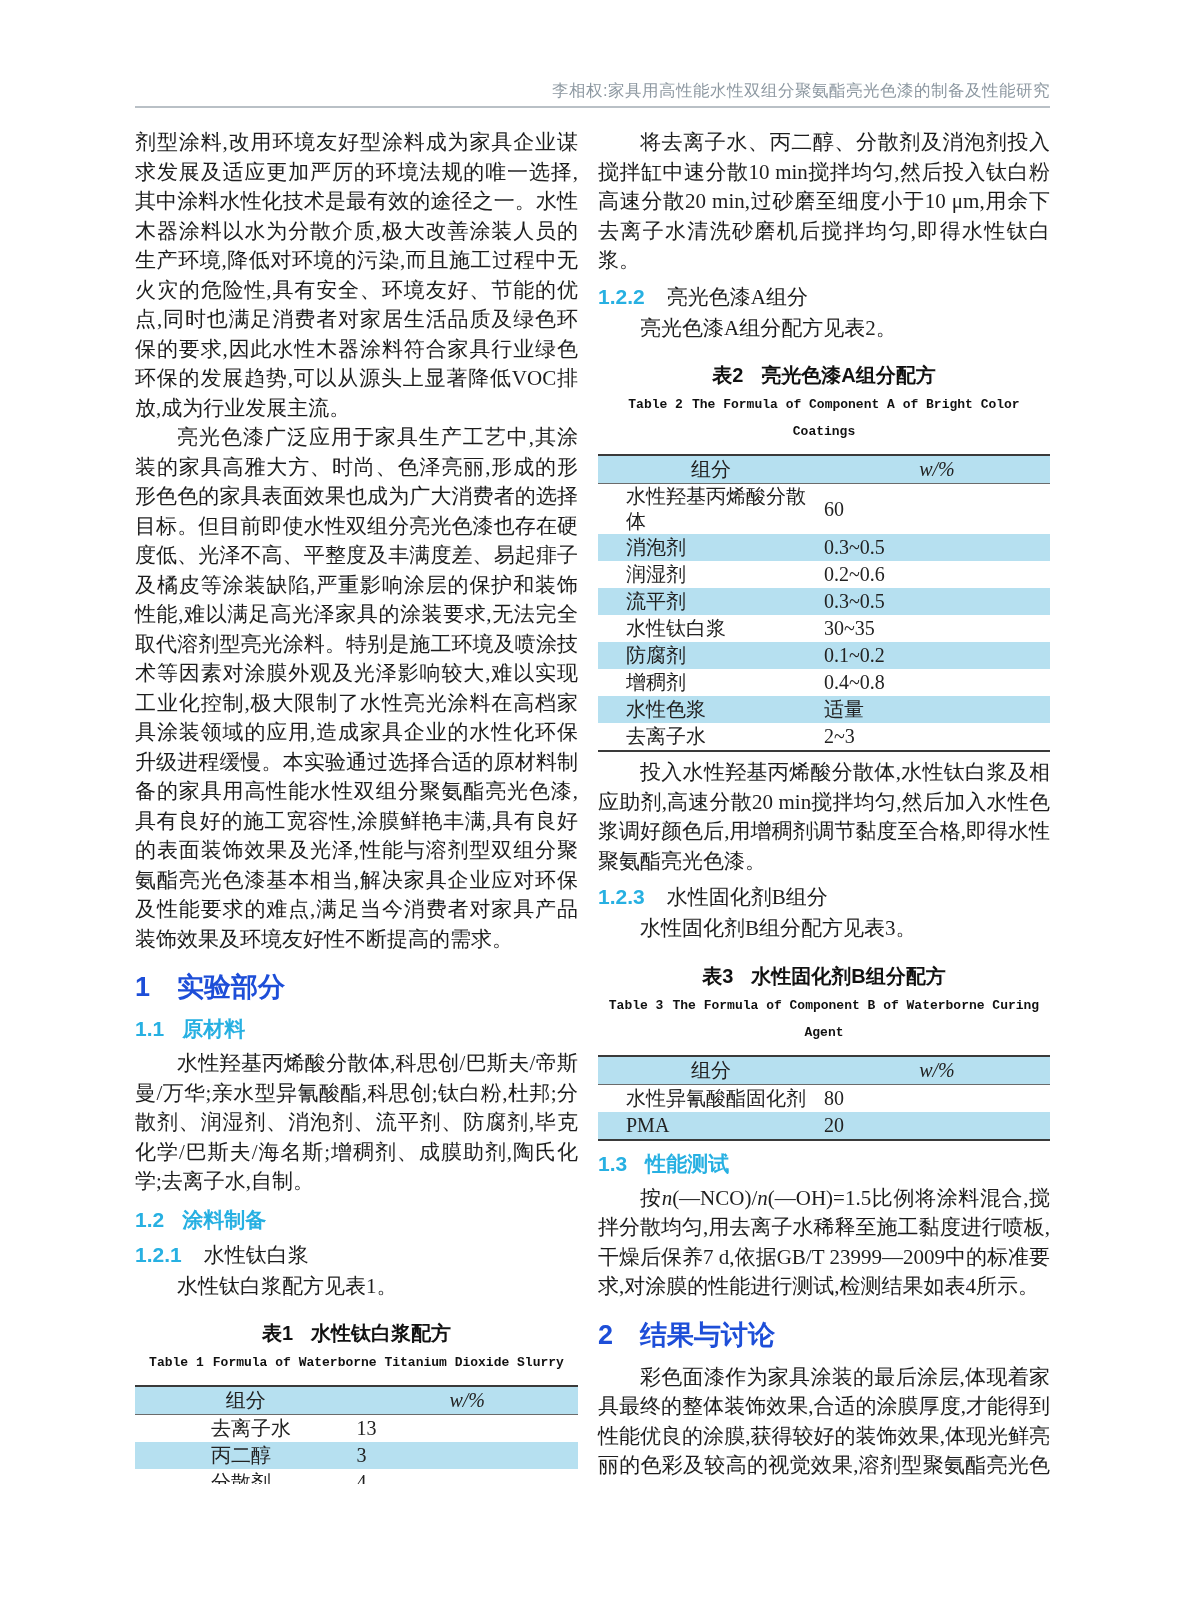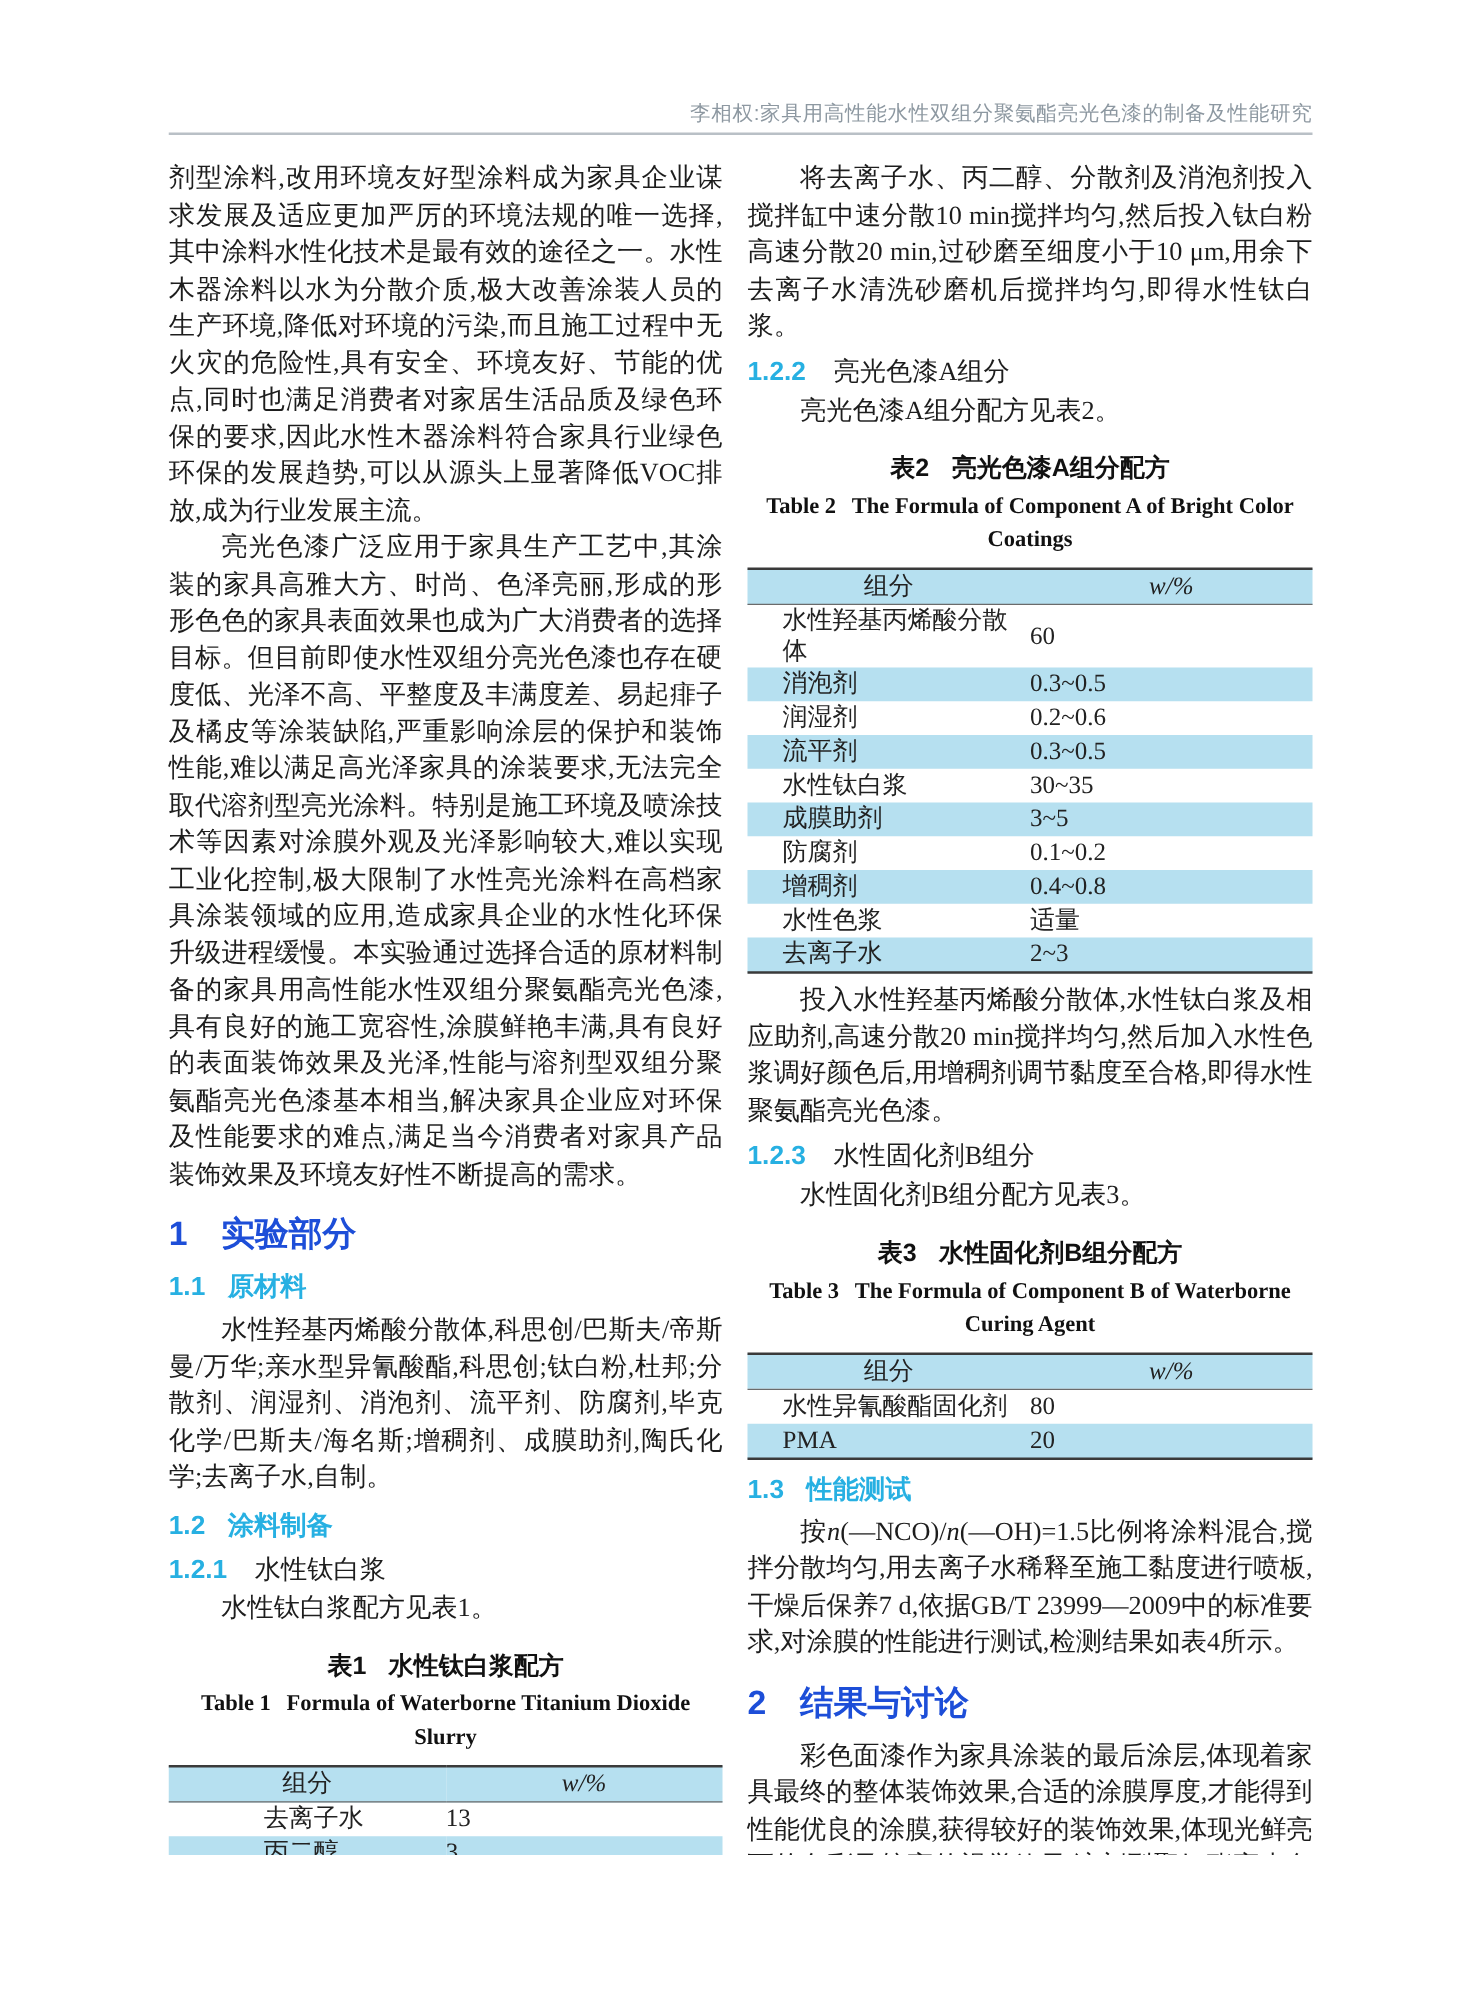--- a/index.html
+++ b/index.html
@@ -58,22 +58,22 @@
   }
   .subsubsec .sec-title{color:#1d1d1d;}
   
   .tbl-caption{margin-top:19px;text-align:center;line-height:27px;}
   .cap-zh{
     font-family:"Liberation Sans", sans-serif;
     font-weight:bold;font-size:20px;color:#111;
   }
   .cap-zh .cap-label{margin-right:0.9em;}
   .cap-en{
-    font-family:Liberation Serif, serif;
-    font-weight:bold;font-size:18px;color:#111;
+    font-family:Liberation Mono, monospace;
+    font-weight:bold;font-size:13px;color:#111;
     margin-top:2px;
   }
   .cap-en .cap-label{margin-right:0.7em;}
   
   .paper-table{
     width:100%;margin-top:9px;margin-bottom:6px;
     border-collapse:collapse;
     border-top:2.5px solid #3a3a3a;
     border-bottom:2.5px solid #3a3a3a;
     font-size:20px;color:#222;
@@ -226,24 +226,20 @@
             <td class="c1">润湿剂</td>
             <td class="c2">0.2~0.6</td>
           </tr>
           <tr>
             <td class="c1">流平剂</td>
             <td class="c2">0.3~0.5</td>
           </tr>
           <tr>
             <td class="c1">水性钛白浆</td>
             <td class="c2">30~35</td>
-          </tr>
-          <tr>
-            <td class="c1">成膜助剂</td>
-            <td class="c2">3~5</td>
           </tr>
           <tr>
             <td class="c1">防腐剂</td>
             <td class="c2">0.1~0.2</td>
           </tr>
           <tr>
             <td class="c1">增稠剂</td>
             <td class="c2">0.4~0.8</td>
           </tr>
           <tr>

